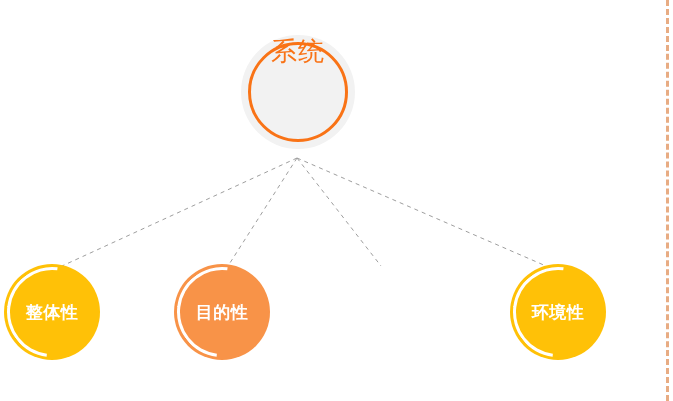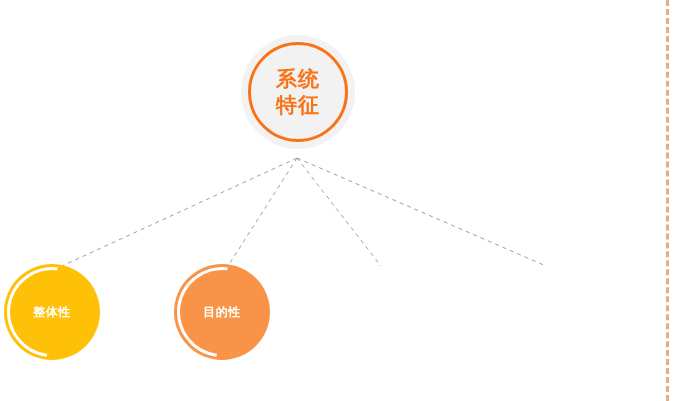--- a/index.html
+++ b/index.html
@@ -57,24 +57,23 @@
   }
   .root-label {
     position: absolute;
     left: 0;
     top: 0;
     width: 114px;
     height: 114px;
     display: flex;
     flex-direction: column;
     align-items: center;
-    justify-content: center;
     color: #f97316;
-    font-size: 21px;
-    font-weight: bold;
+    font-size: 26px;
+    font-weight: normal;
     line-height: 1.26;
     letter-spacing: 1px;
     text-align: center;
   }
 
   
   .leaf-node {
     position: absolute;
     width: 96px;
     height: 96px;
@@ -103,21 +102,21 @@
   .leaf-label {
     position: absolute;
     left: 0;
     top: 0;
     width: 96px;
     height: 96px;
     display: flex;
     align-items: center;
     justify-content: center;
     color: #ffffff;
-    font-size: 12px;
+    font-size: 17px;
     font-weight: bold;
     letter-spacing: 0.5px;
     white-space: nowrap;
   }
 
   
   .edge-rule {
     position: absolute;
     top: 0;
     width: 0;
@@ -135,33 +134,37 @@
     <line x1="297" y1="158" x2="228" y2="266" stroke="#9e9e9e" stroke-width="1" stroke-dasharray="4 4"></line>
     <line x1="297" y1="158" x2="381" y2="266" stroke="#9e9e9e" stroke-width="1" stroke-dasharray="4 4"></line>
     <line x1="297" y1="158" x2="546" y2="266" stroke="#9e9e9e" stroke-width="1" stroke-dasharray="4 4"></line>
   </svg>
 
   <div class="root-node" style="left: 241px; top: 35px; width: 114px; height: 114px;">
     <div class="root-disc" style="height: 114px; width: 114px; background: rgb(242, 242, 242);"></div>
     <div class="root-ring" style="border-color: rgb(249, 115, 22);"></div>
     <div class="root-label" style="height: 114px; width: 114px; color: rgb(249, 115, 22);">
       <span>系统</span>
-      <span>特征</span>
     </div>
   </div>
 
   <div class="leaf-node" style="left: 4px; top: 264px; height: 96px; width: 96px;">
     <div class="leaf-disc" style="height: 96px; width: 96px; background: rgb(255, 193, 7);"></div>
     <div class="leaf-innerring" style="border-top-color: rgb(255, 255, 255); border-left-color: rgb(255, 255, 255);"></div>
     <div class="leaf-label" style="height: 96px; width: 96px; color: rgb(255, 255, 255);">整体性</div>
   </div>
 
   <div class="leaf-node" style="left: 174px; top: 264px; height: 96px; width: 96px; text-align: right;">
     <div class="leaf-disc" style="height: 96px; width: 96px; background: rgb(248, 147, 72);"></div>
     <div class="leaf-innerring" style="border-top-color: rgb(255, 255, 255); border-left-color: rgb(255, 255, 255);"></div>
     <div class="leaf-label" style="height: 96px; width: 96px; color: rgb(255, 255, 255);">目的性</div>
   </div>
 
 
+  <div class="leaf-node" style="left: 510px; top: 264px; height: 96px; width: 96px;">
+    <div class="leaf-disc" style="height: 96px; width: 96px; background: rgb(255, 193, 7);"></div>
+    <div class="leaf-innerring" style="border-top-color: rgb(255, 255, 255); border-left-color: rgb(255, 255, 255);"></div>
+    <div class="leaf-label" style="height: 96px; width: 96px; color: rgb(255, 255, 255);">环境性</div>
+  </div>
 
   <div class="edge-rule" style="left: 666px; border-left-width: 3px; border-left-color: rgb(232, 172, 131);"></div>
 
 </div>
 
 </body></html>

